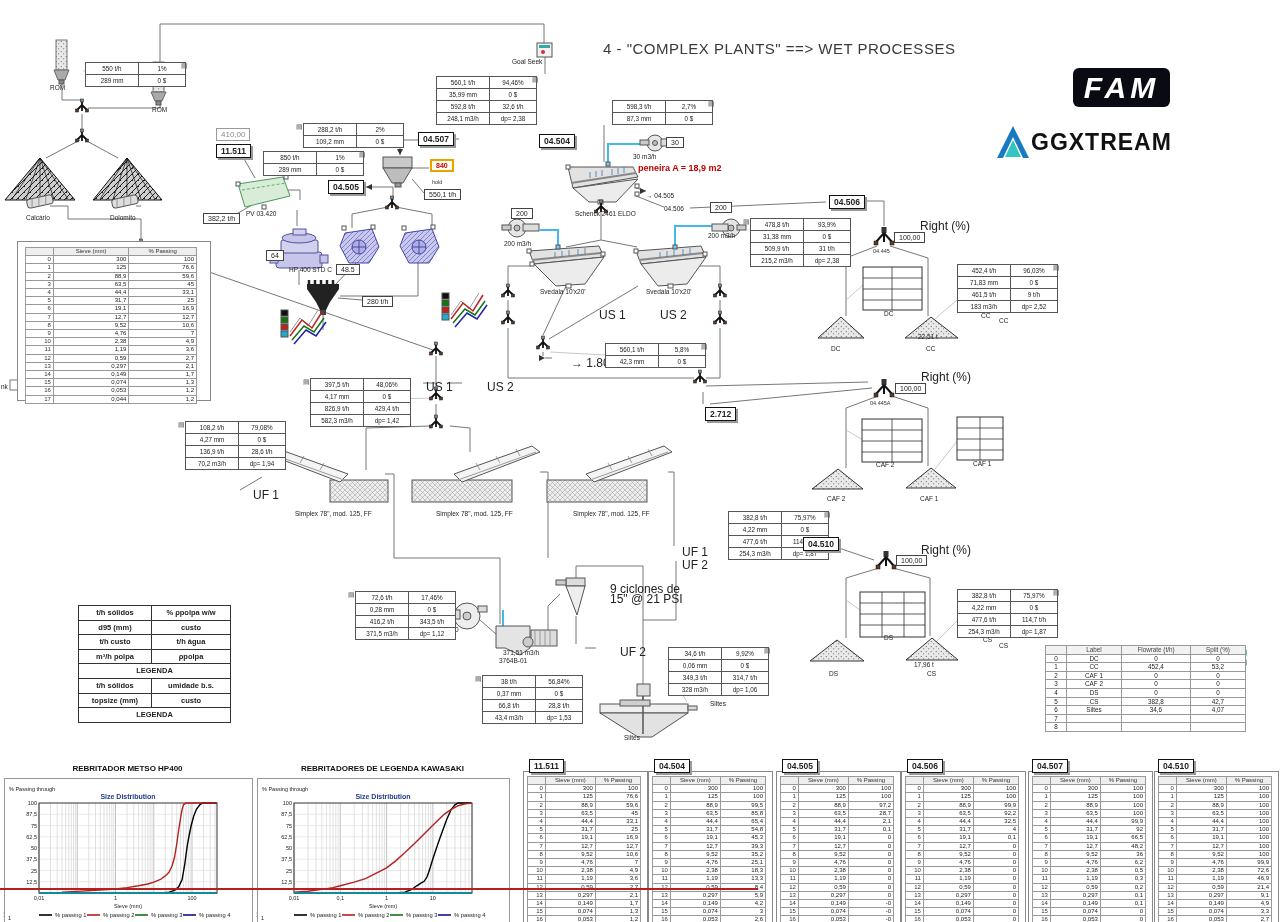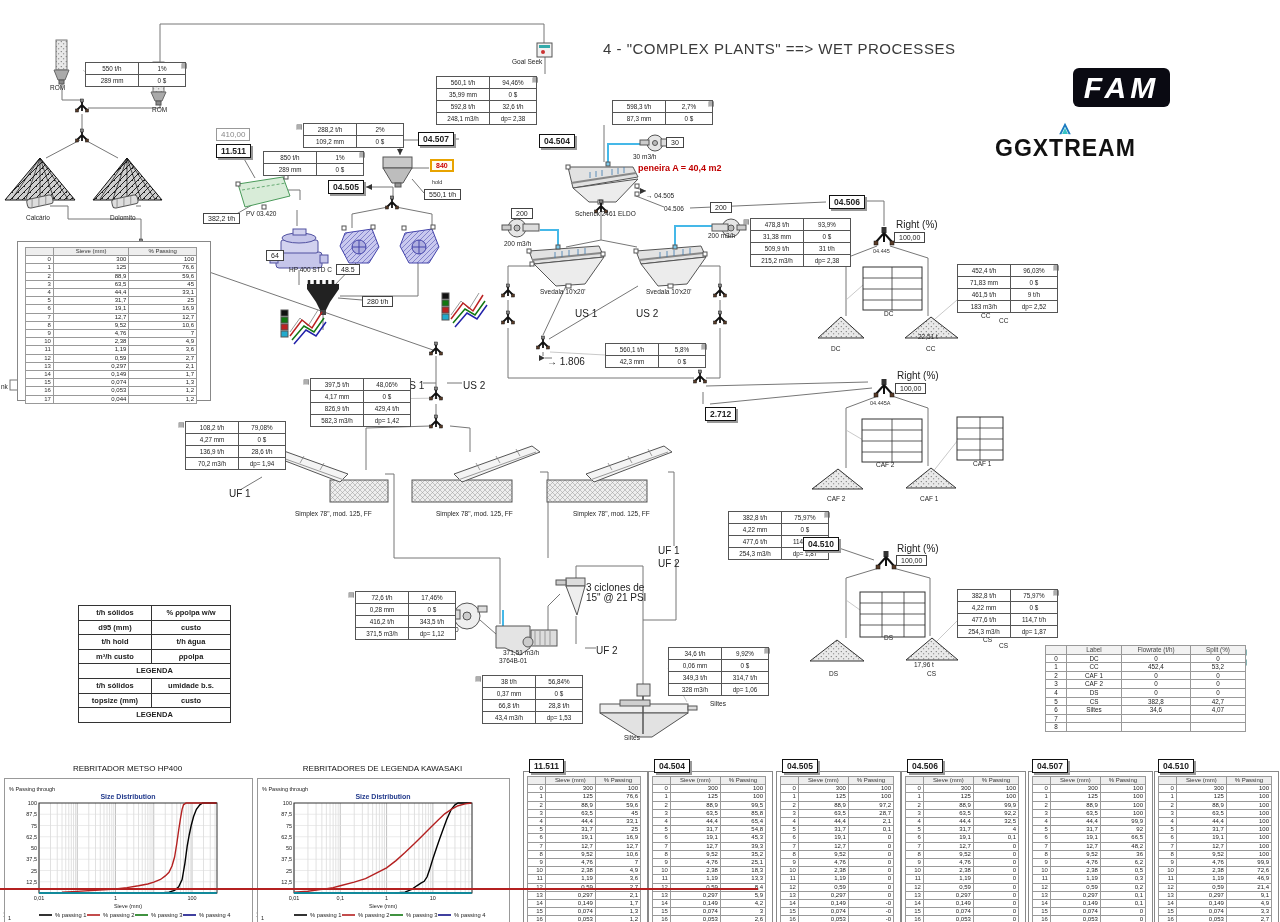--- a/index.html
+++ b/index.html
@@ -8,21 +8,21 @@
   .abs{position:absolute;}
   .title{font-size:15px;letter-spacing:.5px;color:#3a3a3a;white-space:nowrap;}
   .tag{position:absolute;background:#fff;border:1.6px solid #111;box-shadow:2px 2px 0 #999;
        font-weight:bold;font-size:8.5px;padding:1px 4px;white-space:nowrap;z-index:6;}
   .vbox{position:absolute;background:#fff;border:1px solid #444;font-size:7px;
         padding:1px 4px;white-space:nowrap;z-index:5;}
   .vbox.gray{border-color:#999;color:#888;font-size:8px;}
   .vbox.yellow{border:2px solid #e8a300;color:#c00;font-weight:bold;background:#fffdf0;}
   .lbl{position:absolute;font-size:6.5px;color:#222;white-space:nowrap;z-index:5;}
   .lbl.red{color:#c00000;font-weight:bold;font-size:9px;}
-  .lbl.md{font-size:10px;}
+  .lbl.md{font-size:12px;margin-left:24px;}
   .lbl.tiny{font-size:5.5px;color:#333;}
   table.info{position:absolute;border-collapse:collapse;background:#fff;z-index:5;}
   table.info td{border:1px solid #555;font-size:6.3px;padding:0 2px;text-align:center;
                 height:11px;white-space:nowrap;}
   .tblcap{position:absolute;font-size:6.5px;color:#222;z-index:5;}
   .clip{position:absolute;font-size:7px;color:#666;z-index:6;line-height:6px;}
   table.sieve{position:absolute;border-collapse:collapse;background:#fff;z-index:5;}
   table.sieve td,table.sieve th{border:1px solid #999;font-size:6px;font-weight:normal;
        padding:0 2px;height:7.2px;line-height:7.2px;white-space:nowrap;}
   table.sieve th{background:#eee;color:#333;}
@@ -30,21 +30,21 @@
   table.sieve td.idx{text-align:right;background:#fff;color:#333;}
   .frame{position:absolute;border:1px solid #888;background:#fff;z-index:4;}
   table.legendt{position:absolute;border-collapse:collapse;background:#fff;z-index:5;}
   table.legendt td{border:1.2px solid #333;font-size:7.5px;font-weight:bold;text-align:center;
        padding:0 3px;height:13.5px;white-space:nowrap;}
   table.splitt{position:absolute;border-collapse:collapse;background:#fff;z-index:5;}
   table.splitt td,table.splitt th{border:1px solid #999;font-size:6.3px;padding:0 3px;
        height:7.6px;line-height:7.6px;text-align:center;white-space:nowrap;font-weight:normal;}
   table.splitt th{background:#f2f2f2;color:#444;}
   .chartbox{position:absolute;border:1px solid #999;background:#fff;z-index:5;}
-  .ctitle{position:absolute;font-weight:normal;font-size:8px;color:#111;text-align:center;z-index:5;}
+  .ctitle{position:absolute;font-weight:bold;font-size:8px;color:#111;text-align:center;z-index:5;}
   .fam{position:absolute;background:#0a0a12;border-radius:6px;color:#fff;font-weight:bold;
        display:flex;align-items:center;justify-content:center;z-index:6;
        font-size:30px;letter-spacing:4px;font-style:italic;}
   .aggx{position:absolute;display:flex;align-items:center;z-index:6;font-weight:bold;color:#111;}
   .aggx .rest{font-size:23px;letter-spacing:1px;}
   .redline{position:absolute;background:#b42020;z-index:7;}
   svg{position:absolute;left:0;top:0;z-index:3;}
 </style>
 </head>
 <body>
@@ -437,21 +437,21 @@
       <rect x="1213" y="648" width="28" height="22" fill="#35c4c4" stroke="#0a6a6a"></rect>
       <path d="M1213,653 L1241,653 M1213,658 L1241,658 M1213,663 L1241,663 M1227,648 L1227,670 M1234,648 L1234,670" stroke="#0a6a6a" stroke-width="0.8"></path>
       <rect x="1241" y="650" width="5" height="5" fill="#35c4c4" stroke="#0a6a6a"></rect>
       <rect x="1241" y="660" width="5" height="5" fill="#35c4c4" stroke="#0a6a6a"></rect>
     </g>
     <rect x="10" y="380" width="14" height="10" fill="#fff" stroke="#777"></rect>
   </svg>
 
   <div class="abs title" style="left:603px;top:40px;">4 - "COMPLEX PLANTS" ==&gt; WET PROCESSES</div>
   <div class="fam" style="left:1073px;top:68px;width:97px;height:39px;">FAM</div>
-  <div class="aggx" style="left:995px;top:122px;height:40px;flex-direction:column;">
+  <div class="aggx" style="left:995px;top:122px;height:40px;">
     <svg width="36" height="36" viewBox="0 0 36 36" style="position:static">
       <polygon points="18,2 34,34 28,34 18,13 8,34 2,34" fill="#1a7ac0"></polygon>
       <polygon points="18,16 26,33 10,33" fill="#35c4c4"></polygon>
     </svg>
     <span class="rest">GGXTREAM</span>
   </div>
 
   <div class="redline" style="left:0;top:888px;width:758px;height:2px;"></div>
 <div class="tag" style="left: 216px; top: 144px;">11.511</div>
     <div class="tag" style="left: 418px; top: 132px;">04.507</div>
@@ -484,21 +484,21 @@
     <div class="lbl" style="left: 26px; top: 214px;">Calcário</div>
     <div class="lbl" style="left: 110px; top: 214px;">Dolomito</div>
     <div class="lbl" style="left: 512px; top: 58px;">Goal Seek</div>
     <div class="lbl" style="left: 246px; top: 210px;">PV 03.420</div>
     <div class="lbl" style="left: 289px; top: 266px;">HP 400 STD C</div>
     <div class="lbl tiny" style="left: 432px; top: 179px;">hold</div>
     <div class="lbl" style="left: 575px; top: 210px;">Schenck 2461 ELDO</div>
     <div class="lbl" style="left: 633px; top: 153px;">30      m3/h</div>
     <div class="lbl" style="left: 646px; top: 192px;">→ 04.505</div>
     <div class="lbl" style="left: 664px; top: 205px;">04.506</div>
-    <div class="lbl red" style="left: 638px; top: 163px;">peneira A = 40,4 m2</div>
+    <div class="lbl red" style="left: 638px; top: 163px;">peneira A = 18,9 m2</div>
     <div class="lbl" style="left: 504px; top: 240px;">200      m3/h</div>
     <div class="lbl" style="left: 708px; top: 232px;">200      m3/h</div>
     <div class="lbl" style="left: 540px; top: 288px;">Svedala 10'x20'</div>
     <div class="lbl" style="left: 646px; top: 288px;">Svedala 10'x20'</div>
     <div class="lbl md" style="left: 575px; top: 308px;">US 1</div>
     <div class="lbl md" style="left: 636px; top: 308px;">US 2</div>
     <div class="lbl md" style="left: 547px; top: 356px;">→ 1.806</div>
     <div class="lbl md" style="left: 896px; top: 219px;">Right (%)</div>
     <div class="lbl md" style="left: 897px; top: 370px;">Right (%)</div>
     <div class="lbl md" style="left: 897px; top: 543px;">Right (%)</div>
@@ -514,21 +514,21 @@
     <div class="lbl" style="left: 827px; top: 495px;">CAF 2</div>
     <div class="lbl" style="left: 920px; top: 495px;">CAF 1</div>
     <div class="lbl md" style="left: 402px; top: 380px;">US 1</div>
     <div class="lbl md" style="left: 463px; top: 380px;">US 2</div>
     <div class="lbl md" style="left: 229px; top: 488px;">UF 1</div>
     <div class="lbl" style="left: 295px; top: 510px;">Simplex 78", mod. 125, FF</div>
     <div class="lbl" style="left: 436px; top: 510px;">Simplex 78", mod. 125, FF</div>
     <div class="lbl" style="left: 573px; top: 510px;">Simplex 78", mod. 125, FF</div>
     <div class="lbl md" style="left: 658px; top: 545px;">UF 1</div>
     <div class="lbl md" style="left: 658px; top: 558px;">UF 2</div>
-    <div class="lbl md" style="left: 586px; top: 582px;">3 ciclones de</div>
+    <div class="lbl md" style="left: 586px; top: 582px;">9 ciclones de</div>
     <div class="lbl md" style="left: 586px; top: 592px;">15" @ 21 PSI</div>
     <div class="lbl" style="left: 455px; top: 626px;">0</div>
     <div class="lbl" style="left: 503px; top: 649px;">371,51 m3/h</div>
     <div class="lbl" style="left: 499px; top: 657px;">3764B-01</div>
     <div class="lbl md" style="left: 596px; top: 645px;">UF 2</div>
     <div class="lbl" style="left: 624px; top: 734px;">Siltes</div>
     <div class="lbl" style="left: 691px; top: 688px;">Siltes</div>
     <div class="lbl" style="left: 884px; top: 634px;">DS</div>
     <div class="lbl" style="left: 829px; top: 670px;">DS</div>
     <div class="lbl" style="left: 983px; top: 636px;">CS</div>
@@ -819,25 +819,25 @@
       <tbody>
         <tr>
           <td style="min-width: 66px;">t/h sólidos</td>
           <td style="min-width: 72px;">% ρpolpa w/w</td>
         </tr>
         <tr>
           <td style="min-width: 66px;">d95 (mm)</td>
           <td style="min-width: 72px;">custo</td>
         </tr>
         <tr>
-          <td style="min-width: 66px;">t/h hold</td>
+          <td style="min-width: 66px;">t/h custo</td>
           <td style="min-width: 72px;">t/h água</td>
         </tr>
         <tr>
-          <td style="min-width: 66px;">m³/h custo</td>
+          <td style="min-width: 66px;">m³/h polpa</td>
           <td style="min-width: 72px;">ρpolpa</td>
         </tr>
         <tr>
           <td colspan="2">LEGENDA</td>
         </tr>
       </tbody>
     </table>
     <table class="legendt" style="left: 78px; top: 678px;">
       <tbody>
         <tr>

